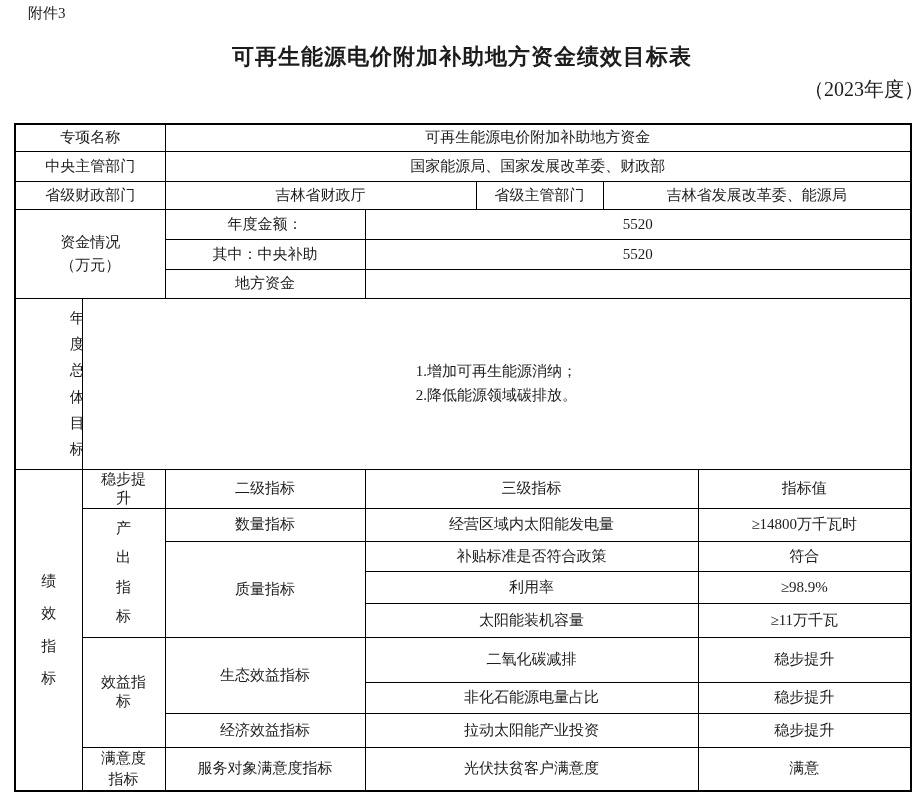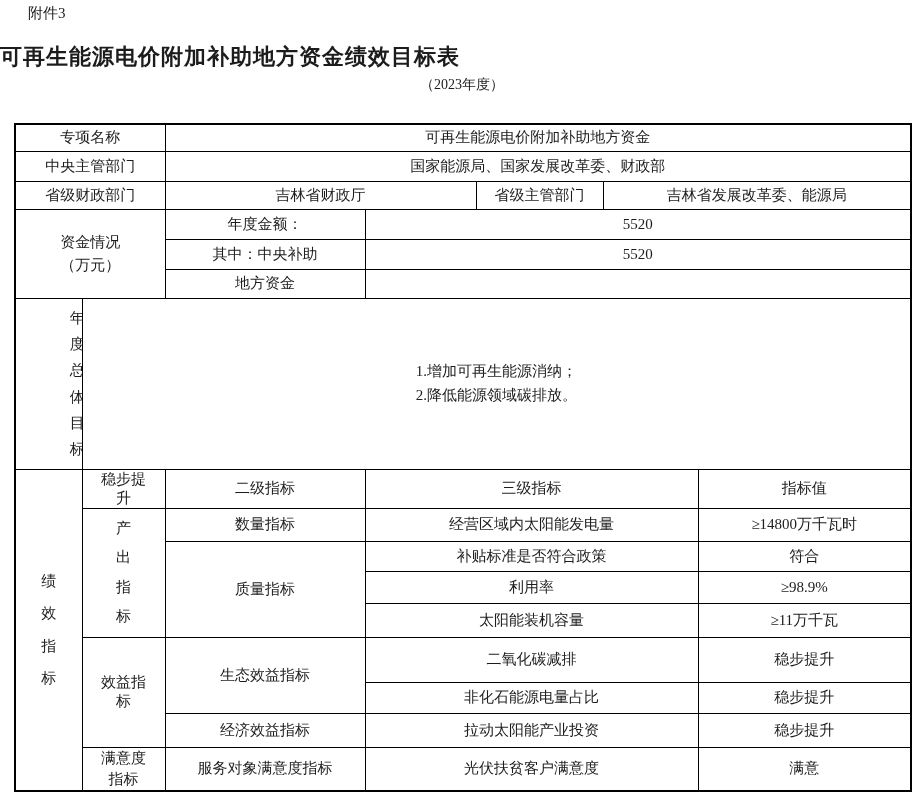--- a/index.html
+++ b/index.html
@@ -19,31 +19,32 @@
     position: absolute;
     left: 28px;
     top: 4px;
     font-size: 15px;
   }
   .doc-title {
     position: absolute;
     left: 0;
     top: 42px;
     width: 100%;
+    text-align: center;
     font-size: 22px;
     font-weight: bold;
     letter-spacing: 1px;
   }
   .doc-subtitle {
     position: absolute;
     left: 0;
     top: 76px;
     width: 100%;
-    text-align: center;
-    font-size: 14px;
+    text-align: right;
+    font-size: 20px;
   }
   table.main {
     position: absolute;
     left: 14px;
     top: 123px;
     width: 896px;
     border-collapse: collapse;
     table-layout: fixed;
     border: 2px solid #000;
   }

